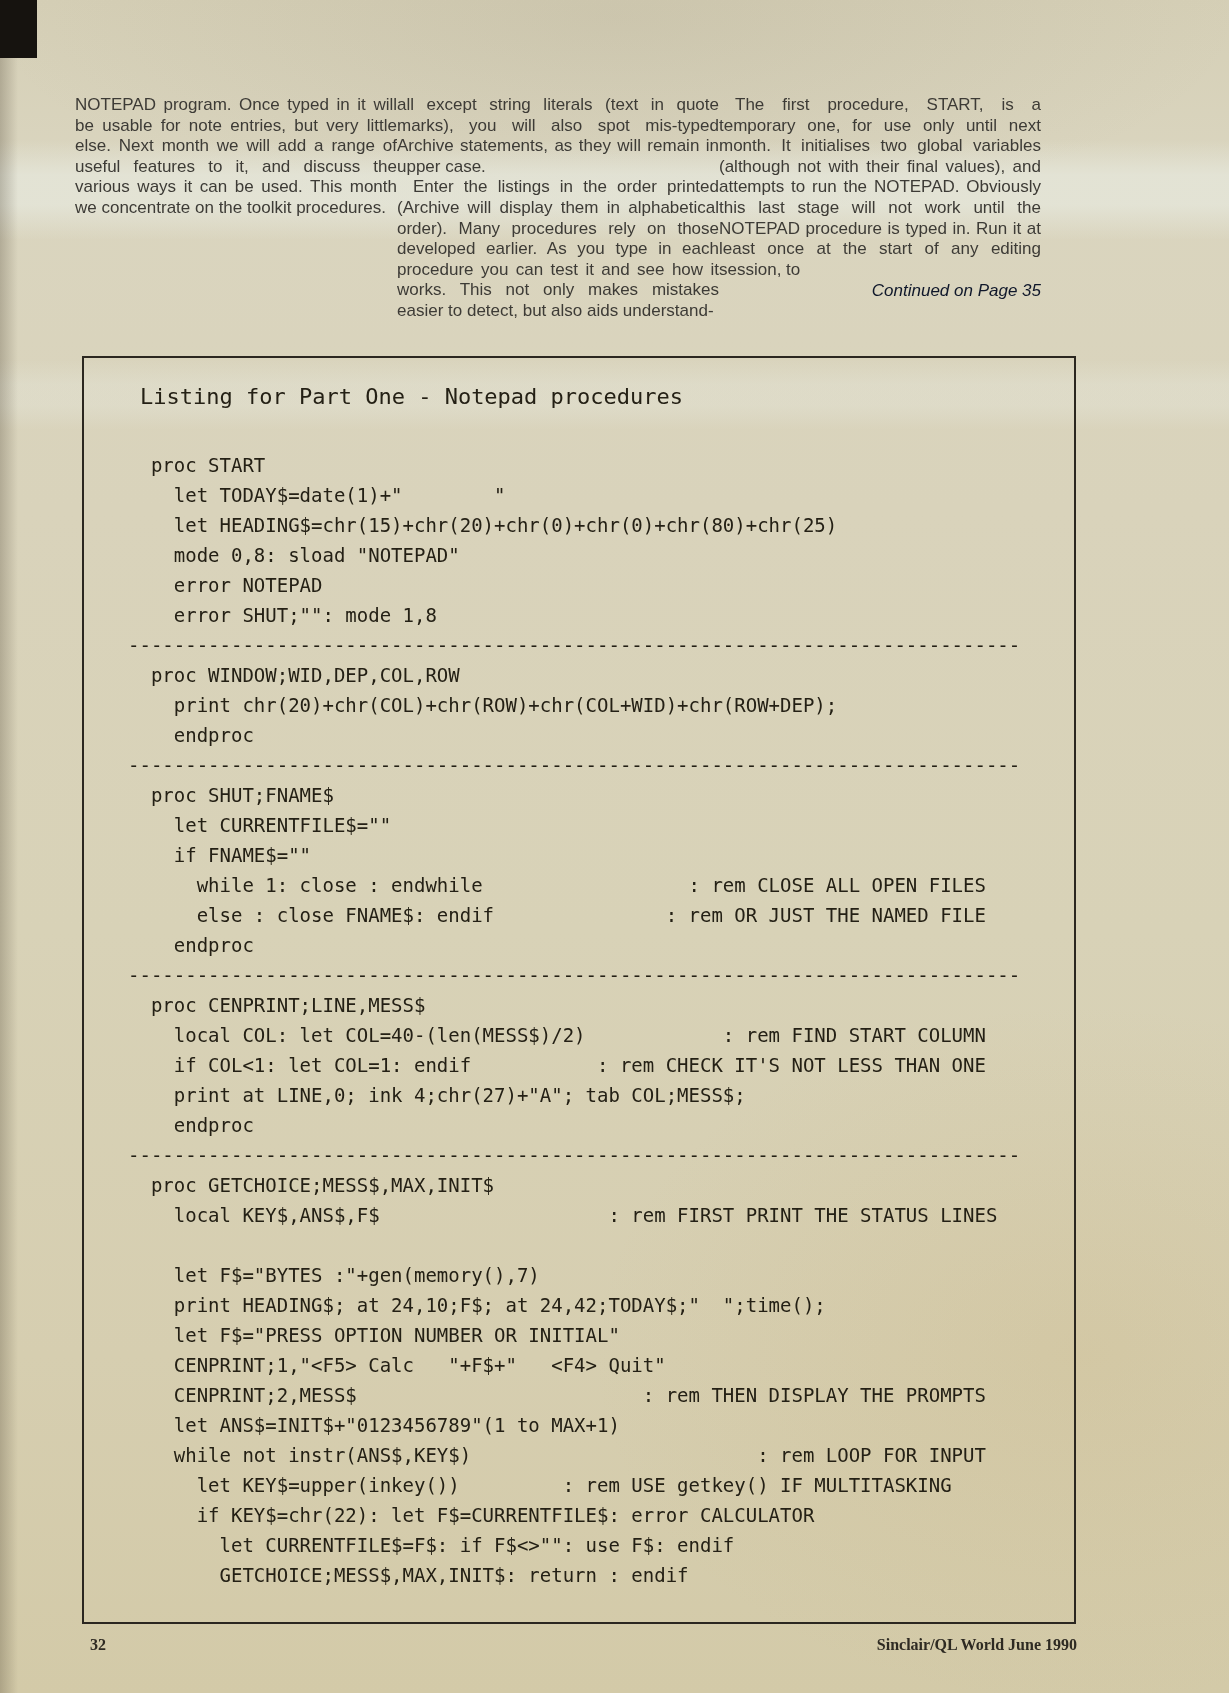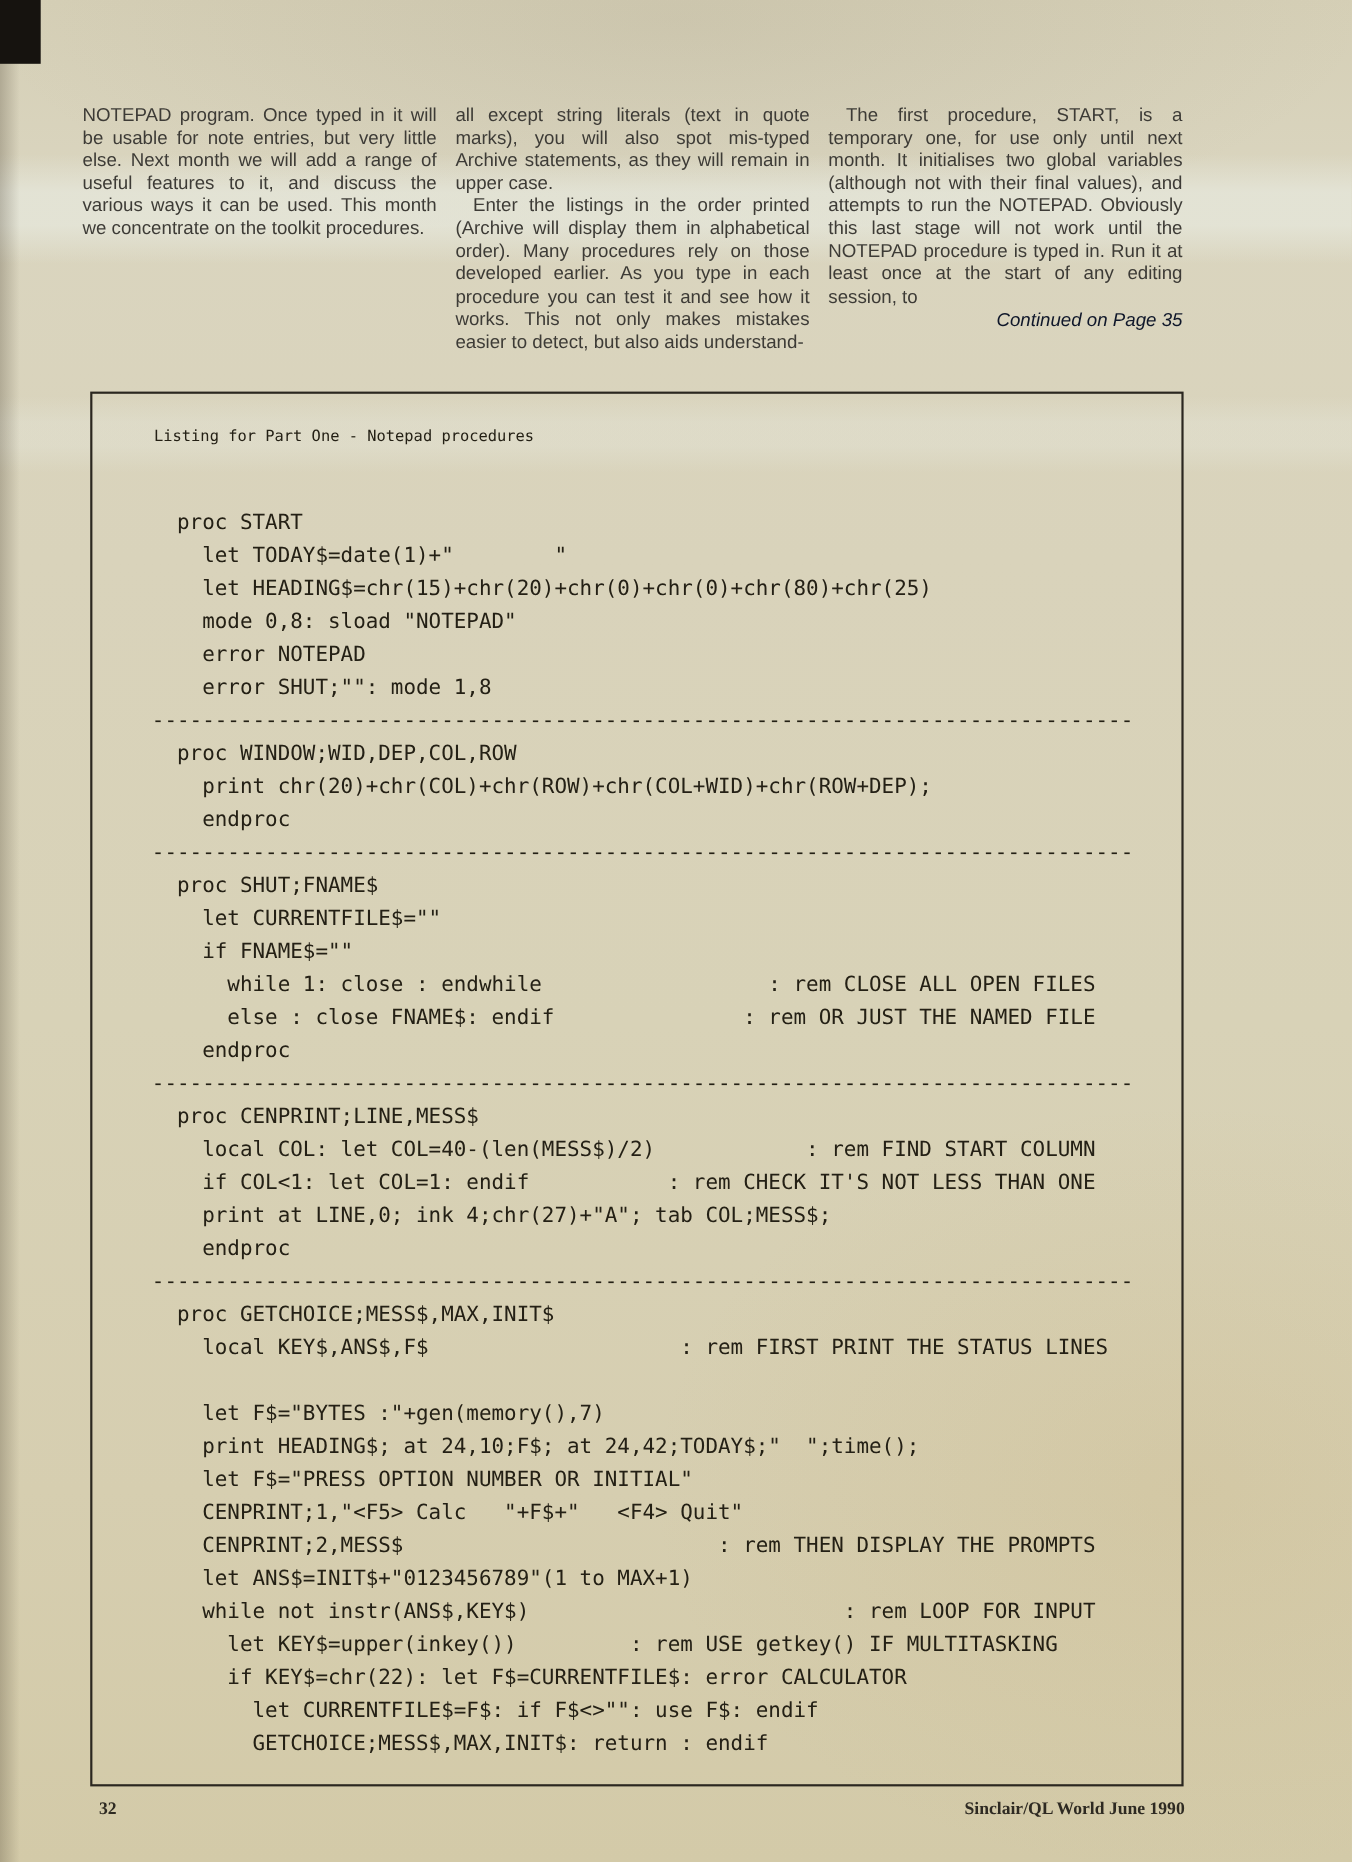--- a/index.html
+++ b/index.html
@@ -24,41 +24,41 @@
   .edge-shadow{
     position:absolute;top:0;left:0;width:18px;height:1693px;
     background:linear-gradient(90deg,rgba(60,50,35,0.25),rgba(60,50,35,0));
   }
   .corner-mark{
     position:absolute;top:0;left:0;width:37px;height:58px;background:#16130f;
   }
   
   .article{
     position:absolute;top:95px;left:75px;width:1000px;
-    display:flex;gap:17px;
+    display:flex;
     color:#3d3b36;font-size:17px;line-height:20.6px;
   }
   .col{width:322px;text-align:justify;}
   .col p{margin:0;}
   .col p.indent{text-indent:16px;}
   .continued{
     text-align:right;font-style:italic;margin-top:1px;color:#0f172a;
   }
   
   .listing-box{
     position:absolute;left:82px;top:356px;width:990px;height:1264px;
     border:2px solid #2b2720;
   }
   .listing-title{
     position:absolute;left:140px;top:382px;height:30px;line-height:30px;
-    font-family:"DejaVu Sans Mono",monospace;font-size:14px;color:#242015;
+    font-family:"DejaVu Sans Mono",monospace;font-size:22px;color:#242015;
     white-space:pre;
   }
   .listing-code{
-    position:absolute;left:120px;top:442px;margin:18px;
+    position:absolute;left:120px;top:442px;margin:8px;
     font-family:"DejaVu Sans Mono",monospace;font-size:19px;line-height:30px;
     color:#242015;white-space:pre;
   }
   
   .footer{
     position:absolute;left:82px;top:1636px;width:995px;
     font-family:"Liberation Serif",serif;font-weight:bold;font-size:16px;color:#2e2a22;
   }
   .footer .page-num{position:absolute;left:8px;top:0;}
   .footer .mag-name{position:absolute;right:0;top:0;}

